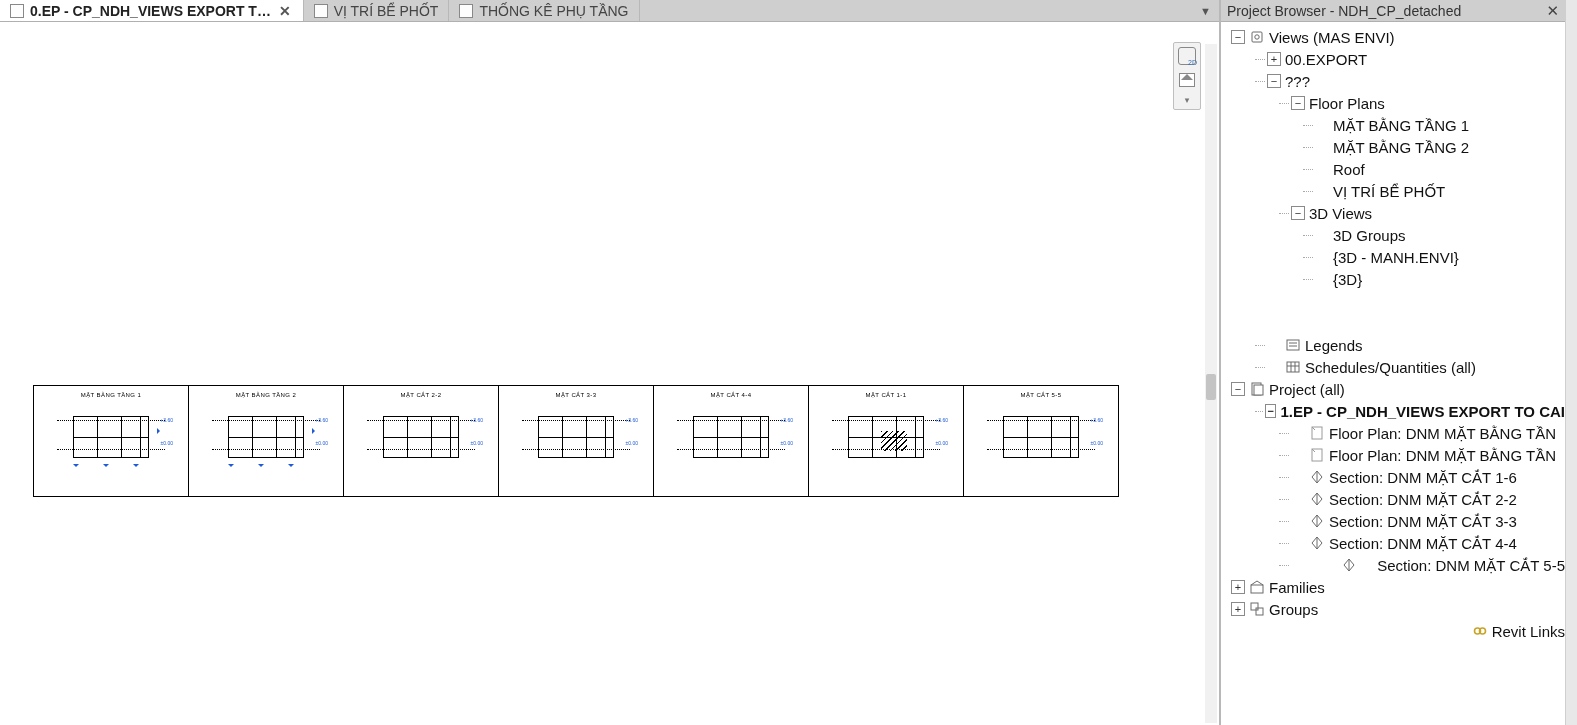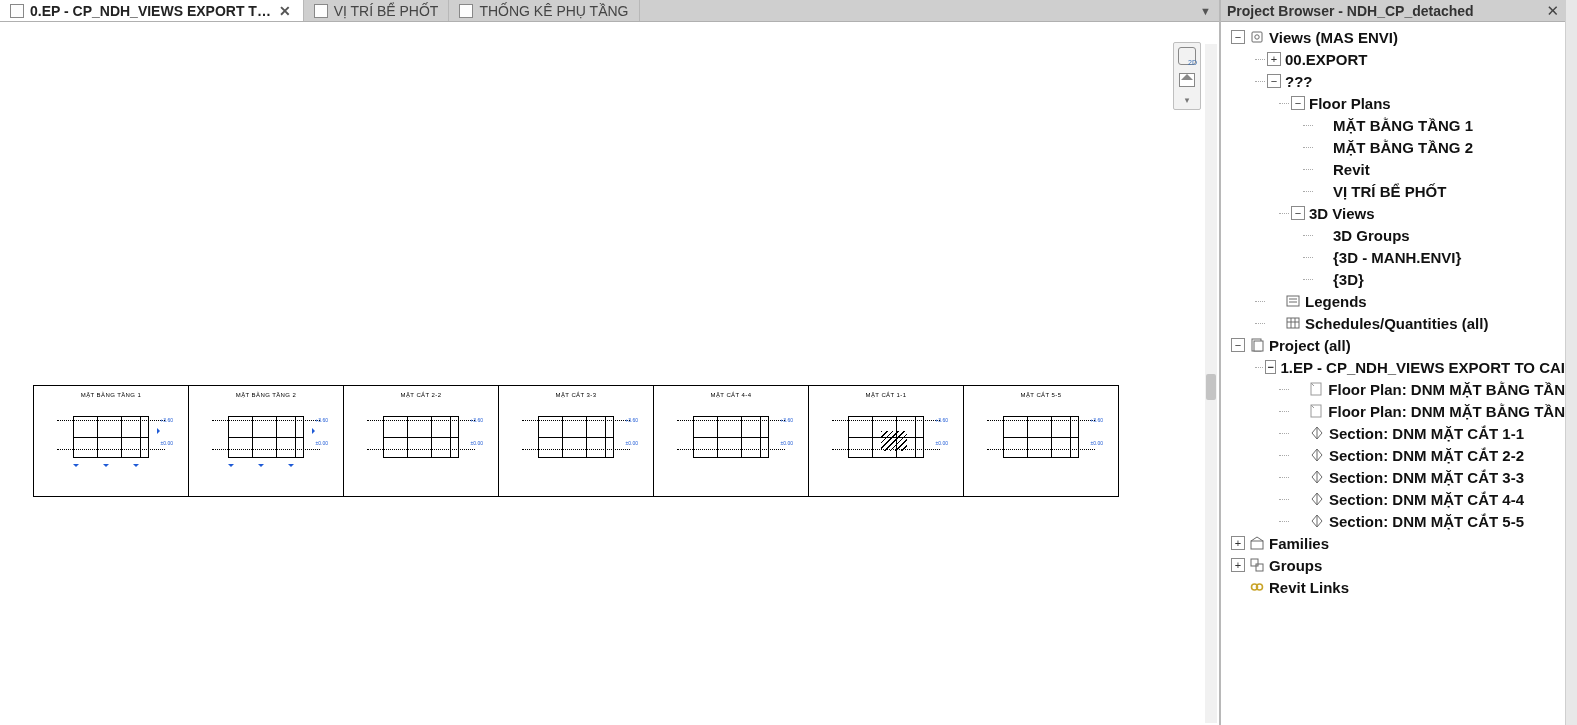--- a/index.html
+++ b/index.html
@@ -48,21 +48,21 @@
 .panel-head{height:22px;background:#cfcfcf;display:flex;align-items:center;padding:0 6px;font-size:14px;color:#333;border-bottom:1px solid #b0b0b0;}
 .panel-head .x{margin-left:auto;font-size:15px;color:#444;}
 .tree{flex:1;overflow:auto;padding:4px 0 4px 4px;font-size:15px;color:#111;}
 .row{display:flex;align-items:center;height:22px;white-space:nowrap;cursor:default;}
 .row.sel{font-weight:700;}
 .tw{display:inline-flex;width:14px;height:14px;border:1px solid #8a8a8a;align-items:center;justify-content:center;font-size:11px;line-height:1;color:#333;margin-right:4px;background:#fff;}
 .tw.blank{border:none;background:transparent;}
 .dots{display:inline-block;width:10px;border-top:1px dotted #aaa;margin-right:2px;align-self:center;margin-top:1px;}
 .ic{display:inline-flex;width:16px;height:16px;align-items:center;justify-content:center;margin-right:4px;}
 .ic svg{width:16px;height:16px;}
-.lbl{padding-top:1px;font-weight:bold;}
+.lbl{padding-top:1px;}
 .sidestrip{width:12px;background:#e8e8e8;border-left:1px solid #cfcfcf;}
 </style>
 </head>
 <body>
 
 <div class="app">
   <div class="main">
     <div class="tabs" id="tabs">
         <div class="tab active">
           <span class="ticon"></span>
@@ -238,21 +238,21 @@
           <span class="lbl">MẶT BẰNG TẦNG 1</span>
         </div>
         <div class="row" style="padding-left: 78px;">
           <span class="dots"></span>
           <span class="tw blank"></span>
           <span class="lbl">MẶT BẰNG TẦNG 2</span>
         </div>
         <div class="row" style="padding-left: 78px;">
           <span class="dots"></span>
           <span class="tw blank"></span>
-          <span class="lbl">Revit</span>
+          <span class="lbl">Roof</span>
         </div>
         <div class="row" style="padding-left: 78px;">
           <span class="dots"></span>
           <span class="tw blank"></span>
           <span class="lbl">VỊ TRÍ BỂ PHỐT</span>
         </div>
         <div class="row" style="padding-left: 54px;">
           <span class="dots"></span>
           <span class="tw">−</span>
           <span class="lbl">3D Views</span>
@@ -265,21 +265,21 @@
         <div class="row" style="padding-left: 78px;">
           <span class="dots"></span>
           <span class="tw blank"></span>
           <span class="lbl">{3D - MANH.ENVI}</span>
         </div>
         <div class="row" style="padding-left: 78px;">
           <span class="dots"></span>
           <span class="tw blank"></span>
           <span class="lbl">{3D}</span>
         </div>
-        <div class="row" style="padding-left: 30px;">
+        <div class="row" style="padding-left: 30px; margin-top: 44px;">
           <span class="dots"></span>
           <span class="tw blank"></span>
           <span class="ic">
             <svg viewBox="0 0 16 16">
               <rect x="2" y="3" width="12" height="10" fill="none" stroke="#6a6a6a"></rect>
               <line x1="4" y1="6" x2="12" y2="6" stroke="#6a6a6a"></line>
               <line x1="4" y1="9" x2="12" y2="9" stroke="#6a6a6a"></line>
             </svg>
           </span>
           <span class="lbl">Legends</span>
@@ -336,21 +336,21 @@
         </div>
         <div class="row" style="padding-left: 54px;">
           <span class="dots"></span>
           <span class="tw blank"></span>
           <span class="ic">
             <svg viewBox="0 0 16 16">
               <path d="M8 2 L13 8 L8 14 L3 8 Z" fill="#fff" stroke="#6a6a6a"></path>
               <line x1="8" y1="2" x2="8" y2="14" stroke="#6a6a6a"></line>
             </svg>
           </span>
-          <span class="lbl">Section: DNM MẶT CẮT 1-1</span>
+          <span class="lbl">Section: DNM MẶT CẮT 1-6</span>
         </div>
         <div class="row" style="padding-left: 54px;">
           <span class="dots"></span>
           <span class="tw blank"></span>
           <span class="ic">
             <svg viewBox="0 0 16 16">
               <path d="M8 2 L13 8 L8 14 L3 8 Z" fill="#fff" stroke="#6a6a6a"></path>
               <line x1="8" y1="2" x2="8" y2="14" stroke="#6a6a6a"></line>
             </svg>
           </span>
@@ -371,21 +371,21 @@
           <span class="dots"></span>
           <span class="tw blank"></span>
           <span class="ic">
             <svg viewBox="0 0 16 16">
               <path d="M8 2 L13 8 L8 14 L3 8 Z" fill="#fff" stroke="#6a6a6a"></path>
               <line x1="8" y1="2" x2="8" y2="14" stroke="#6a6a6a"></line>
             </svg>
           </span>
           <span class="lbl">Section: DNM MẶT CẮT 4-4</span>
         </div>
-        <div class="row" style="padding-left: 54px;">
+        <div class="row" style="padding-left: 54px; justify-content: space-between;">
           <span class="dots"></span>
           <span class="tw blank"></span>
           <span class="ic">
             <svg viewBox="0 0 16 16">
               <path d="M8 2 L13 8 L8 14 L3 8 Z" fill="#fff" stroke="#6a6a6a"></path>
               <line x1="8" y1="2" x2="8" y2="14" stroke="#6a6a6a"></line>
             </svg>
           </span>
           <span class="lbl">Section: DNM MẶT CẮT 5-5</span>
         </div>
@@ -402,21 +402,21 @@
         <div class="row" style="padding-left: 6px;">
           <span class="tw">+</span>
           <span class="ic">
             <svg viewBox="0 0 16 16">
               <rect x="2" y="2" width="7" height="7" fill="none" stroke="#6a6a6a"></rect>
               <rect x="7" y="7" width="7" height="7" fill="none" stroke="#6a6a6a"></rect>
             </svg>
           </span>
           <span class="lbl">Groups</span>
         </div>
-        <div class="row" style="padding-left: 6px;">
+        <div class="row" style="padding-left: 6px; justify-content: flex-end;">
           <span class="tw blank"></span>
           <span class="ic">
             <svg viewBox="0 0 16 16">
               <circle cx="5.5" cy="8" r="3" fill="none" stroke="#c9a42a" stroke-width="1.6"></circle>
               <circle cx="10.5" cy="8" r="3" fill="none" stroke="#c9a42a" stroke-width="1.6"></circle>
             </svg>
           </span>
           <span class="lbl">Revit Links</span>
         </div>
       </div>

